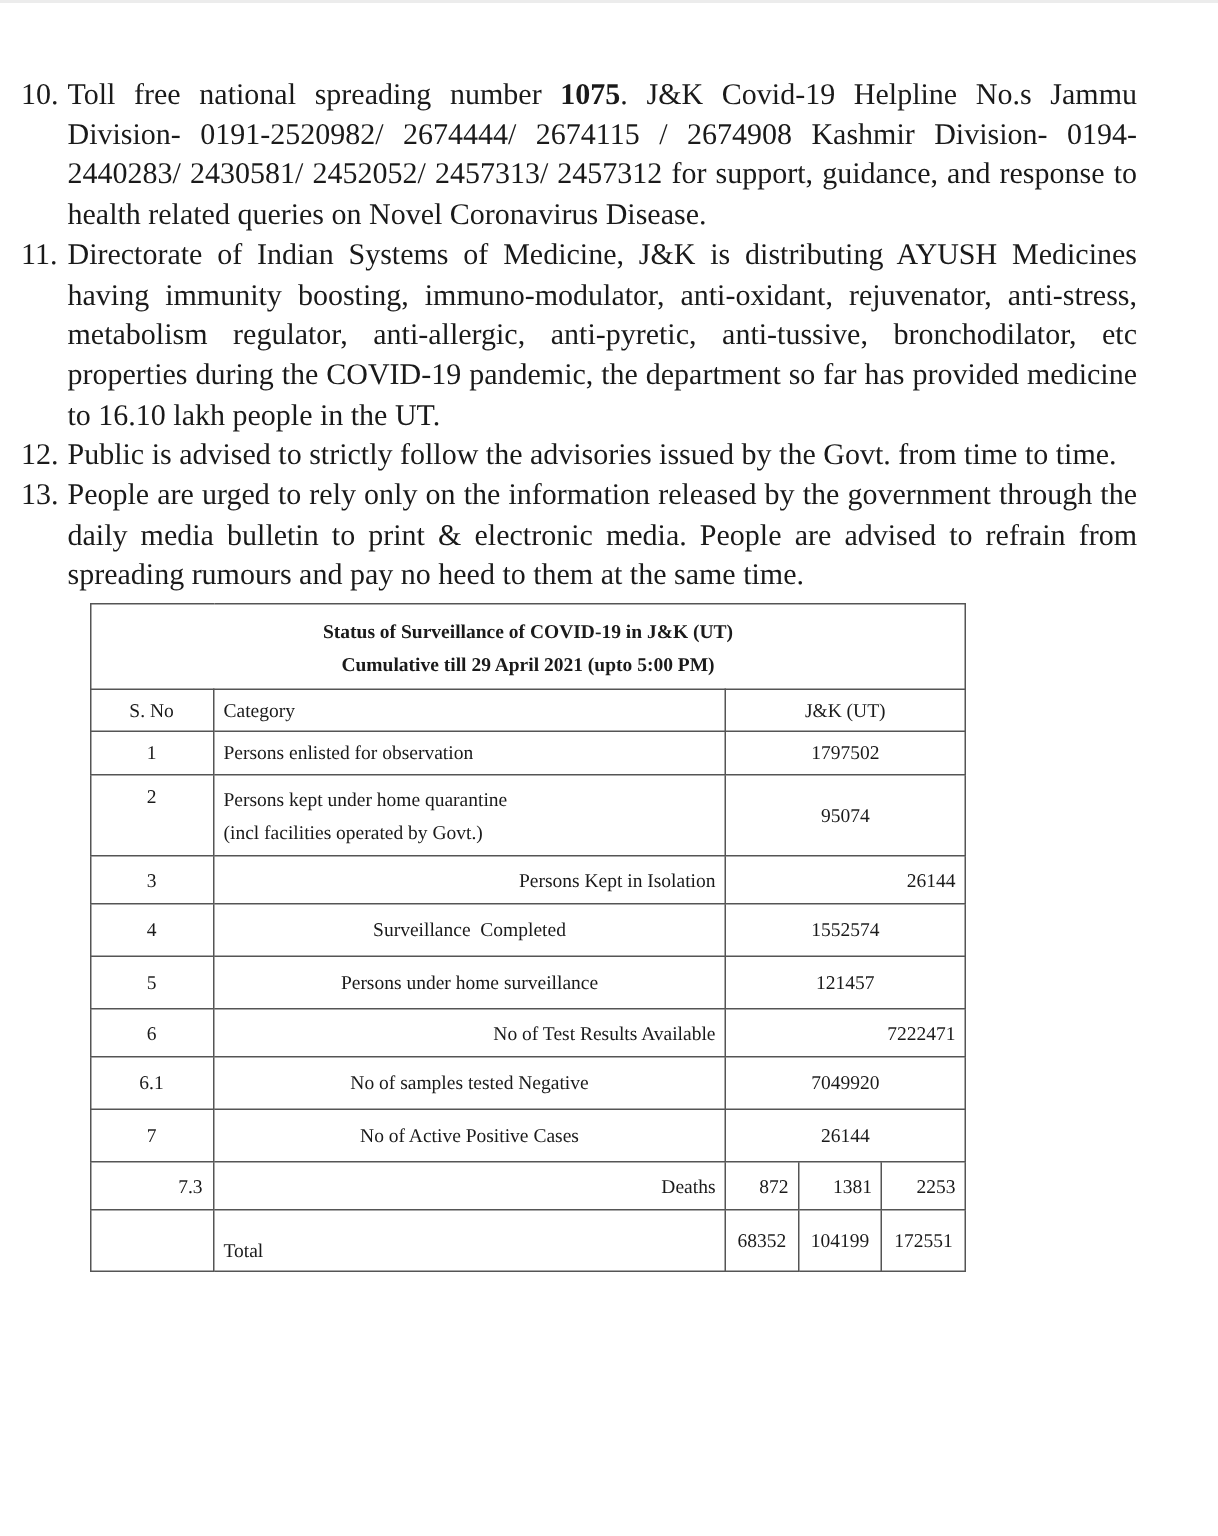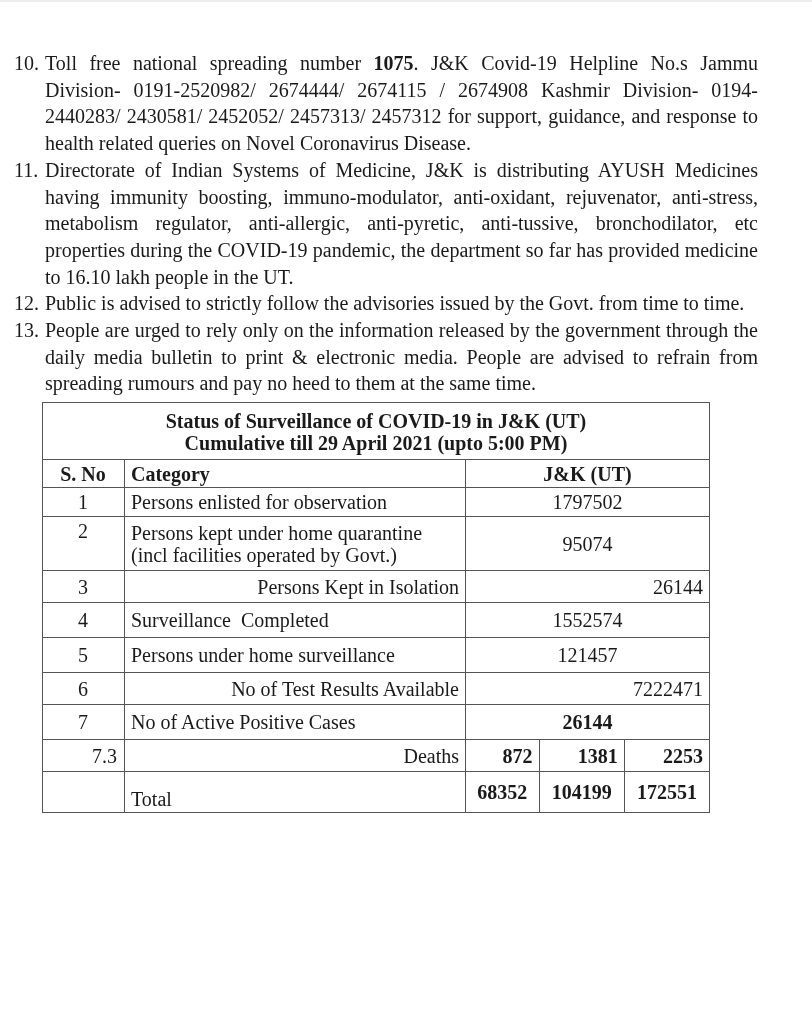--- a/index.html
+++ b/index.html
@@ -7,33 +7,33 @@
       width: 812px; height: 1024px; overflow: hidden; position: relative;
       font-family: "Liberation Serif", "DejaVu Serif", serif;
       color: #1a1a1a;
     }
     .topline { position: absolute; left: 0; top: 0; width: 812px; height: 2px; background: #ececec; }
     .notes { position: absolute; left: 14px; top: 50px; width: 744px; }
     .note { position: relative; padding-left: 31px; font-size: 20px; line-height: 26.7px; text-align: justify; text-align-last: left; margin: 0; }
     .note .num { position: absolute; left: 0; top: 0; }
     .note b { font-weight: bold; }
 
-    .tbl { position: absolute; left: 42px; top: 402px; width: 668px; border-collapse: collapse; font-size: 20px; }
+    .tbl { position: absolute; left: 60px; top: 402px; width: 584px; border-collapse: collapse; font-size: 13px; }
     .tbl td { border: 1.5px solid #555; padding: 0 6px; line-height: 22px; vertical-align: middle; }
     .tbl .title { text-align: center; font-weight: bold; height: 54px; line-height: 22px; padding-top: 2px; }
     .tbl .hdr { font-weight: bold; height: 28px; }
     .tbl .sno { text-align: right; width: 68px; padding-right: 7px; }
     .tbl .sno.c { text-align: center; }
     .tbl .cat { width: 328px; }
     .tbl .val { text-align: center; margin-top: 40px; }
-    .tbl .bold { font-weight: bold; }
+    .tbl .bold { font-weight: normal; }
     .tbl tr.r1 td { height: 28px; }
     .tbl tr.r2 td { height: 50px; }
     .tbl tr.rn td { height: 31px; text-align: right; }
-    .tbl tr.rh td { height: 34px; }
+    .tbl tr.rh td { height: 34px; text-align: center; }
     .tbl tr.rt td { height: 38px; }
     .tbl .jam { width: 92px; }
     .tbl .kas { width: 84px; }
     .tbl .tot { width: 88px; }
     .tbl .tot-label { vertical-align: bottom; padding-bottom: 2px; }
   </style>
 </head>
 <body>
 
 <div class="topline"></div>
@@ -93,20 +93,25 @@
     <td class="sno c">5</td>
     <td class="cat">Persons under home surveillance</td>
     <td class="val" colspan="3">121457</td>
   </tr>
   <tr class="rn">
     <td class="sno c">6</td>
     <td class="cat">No of Test Results Available</td>
     <td class="val" colspan="3">7222471</td>
   </tr>
   <tr class="rh">
+    <td class="sno">6.1</td>
+    <td class="cat">No of samples tested Negative</td>
+    <td class="val" colspan="3">7049920</td>
+  </tr>
+  <tr class="rh">
     <td class="sno c">7</td>
     <td class="cat">No of Active Positive Cases</td>
     <td class="val bold" colspan="3">26144</td>
   </tr>
   <tr class="rn">
     <td class="sno">7.3</td>
     <td class="cat">Deaths</td>
     <td class="val bold">872</td>
     <td class="val bold">1381</td>
     <td class="val bold">2253</td>

